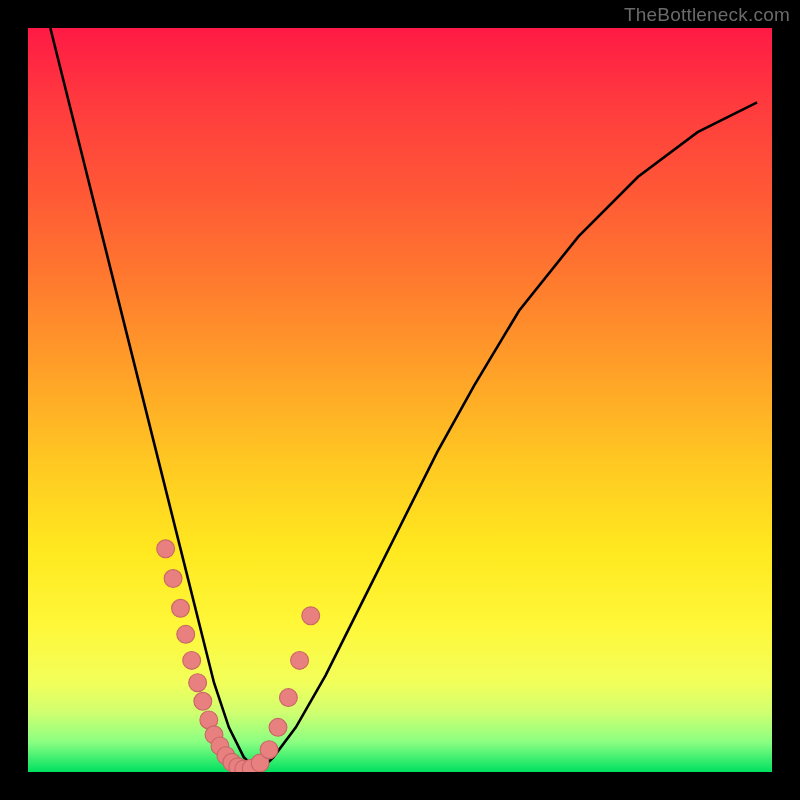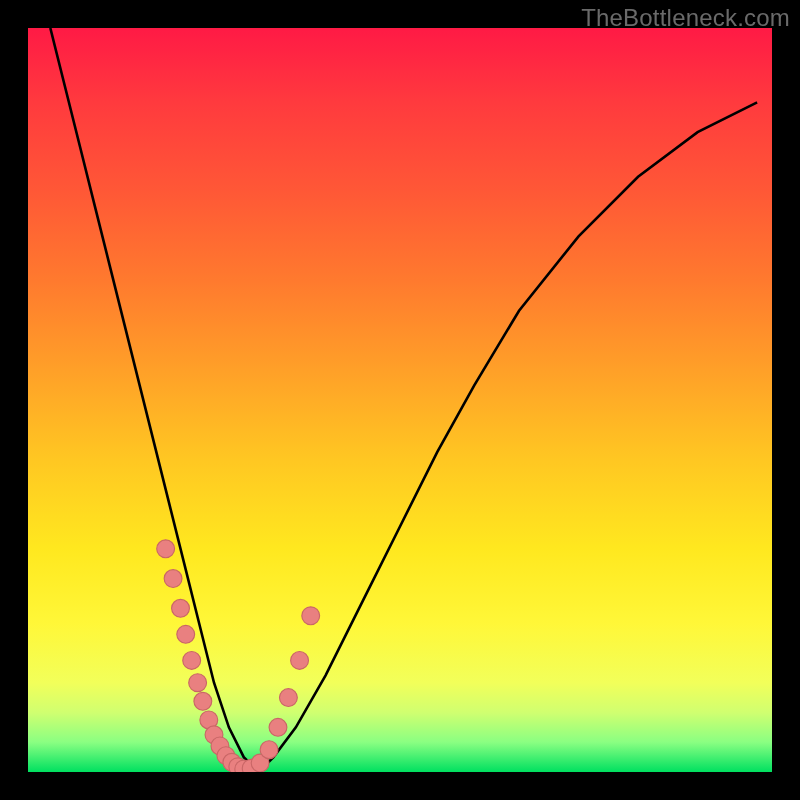--- a/index.html
+++ b/index.html
@@ -40,21 +40,21 @@
   }
   .svg-layer {
     position: absolute;
     inset: 0;
   }
   .watermark {
     position: absolute;
     top: 4px;
     right: 10px;
     color: #6a6a6a;
-    font-size: 24px;
+    font-size: 19px;
     letter-spacing: 0.2px;
     user-select: none;
   }
 </style>
 </head>
 <body>
 
 <div class="frame">
   <div class="gradient"></div>
   <svg class="svg-layer" viewBox="0 0 100 100" preserveAspectRatio="none">

